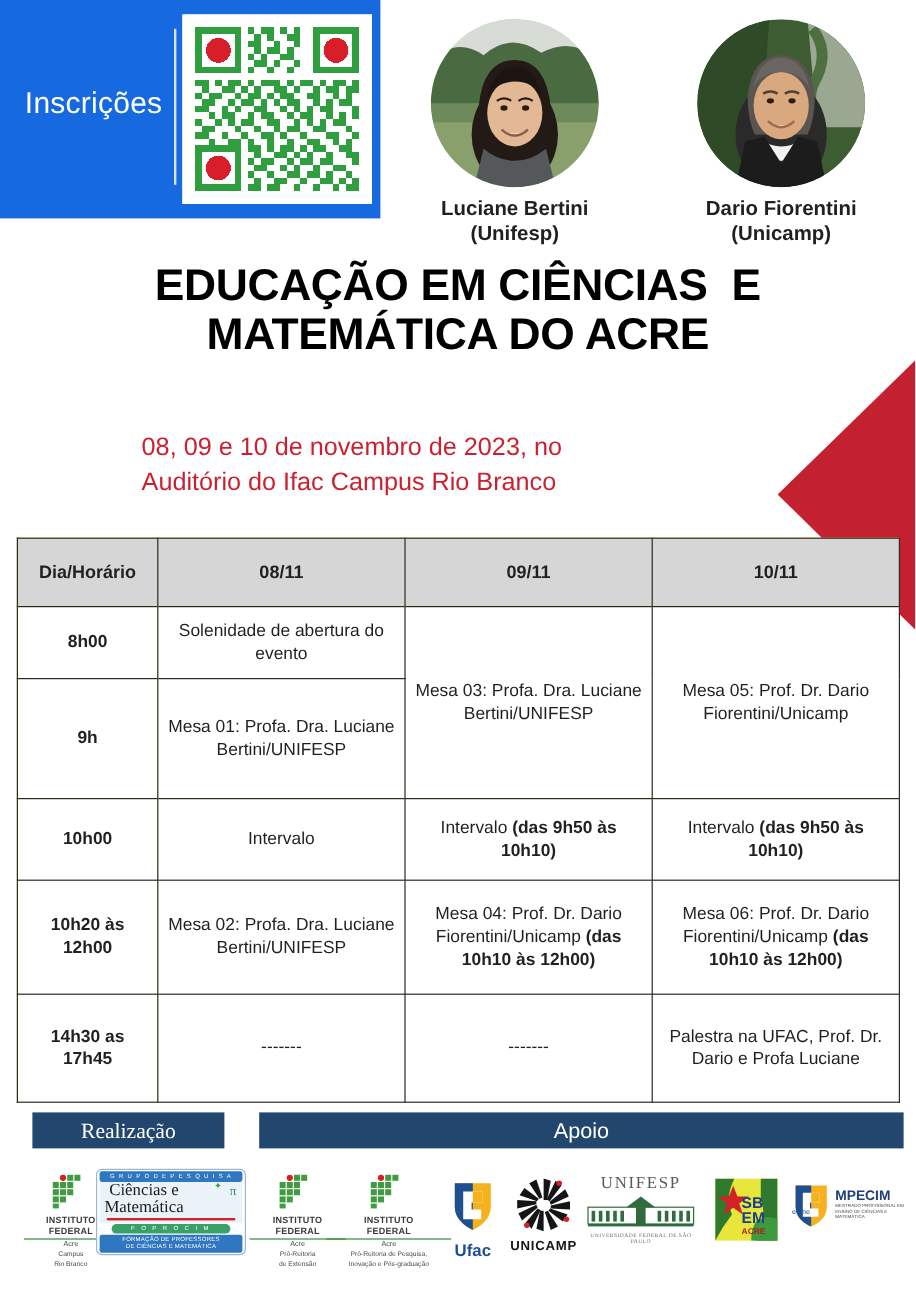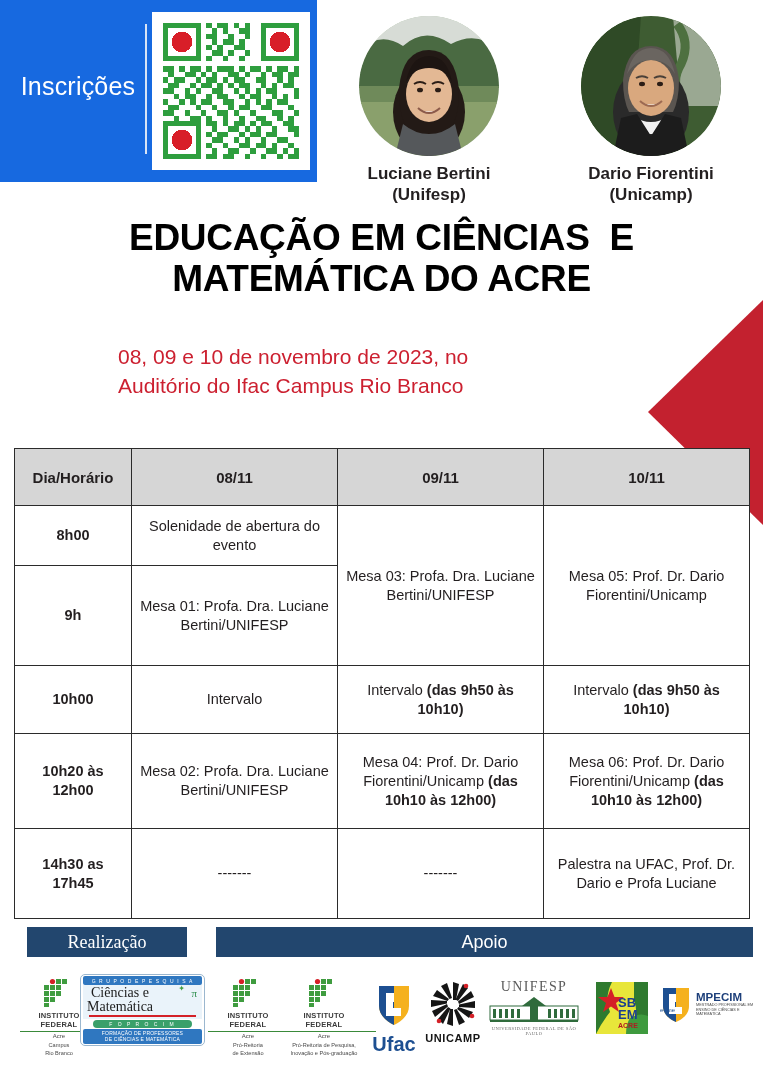--- a/index.html
+++ b/index.html
@@ -116,21 +116,21 @@
     font-size: 37px;
     line-height: 41px;
     letter-spacing: -0.3px;
     color: #000000;
     white-space: pre;
   }
 
   .subtitle-block {
     position: absolute;
     left: 118px;
-    top: 342px;
+    top: 358px;
     width: 520px;
     text-align: left;
   }
   .subtitle-line {
     color: #cc2030;
     font-size: 21px;
     line-height: 29px;
     font-weight: 400;
   }
 
@@ -674,21 +674,21 @@
       <div class="if-logo-sub2">Inovação e Pós-graduação</div>
     </div>
 
     <div class="logo" style="left:366px; top:14px; width:56px;">
       <svg width="42" height="46" viewBox="0 0 42 46">
         <path d="M6 4 h30 v20 c0 10 -9 16 -15 19 c-6 -3 -15 -9 -15 -19 Z" fill="#f5b11e"></path>
         <path d="M6 4 h15 v39 c-6 -3 -15 -9 -15 -19 Z" fill="#1d4f91"></path>
         <path d="M13 11 h16 v9 h-9 v6 h8 v8 h-15 Z" fill="#ffffff"></path>
         <path d="M21 11 h8 v9 h-8z" fill="#f5b11e"></path>
       </svg>
-      <div style="font-size:20px; font-weight:bold; color:#1d4f91; margin-top:1px;">Ufac</div>
+      <div style="font-size:14px; font-weight:bold; color:#1d4f91; margin-top:1px;">Ufac</div>
     </div>
 
     <div class="logo" style="left:420px; top:12px; width:66px;">
       <svg width="48" height="48" viewBox="0 0 48 48">
         <g fill="#151515">
           <path d="M24 2 L30 4 L27 20 L24 20Z"></path>
             <path d="M34 4 L39 8 L29 21 L26.5 19.5Z"></path>
           <path d="M42 11 L45 17 L30 24 L29 21.5Z"></path>
             <path d="M46 21 L46 28 L30 27 L30 24.5Z"></path>
           <path d="M44 32 L40 38 L28 29 L29.5 27Z"></path>

